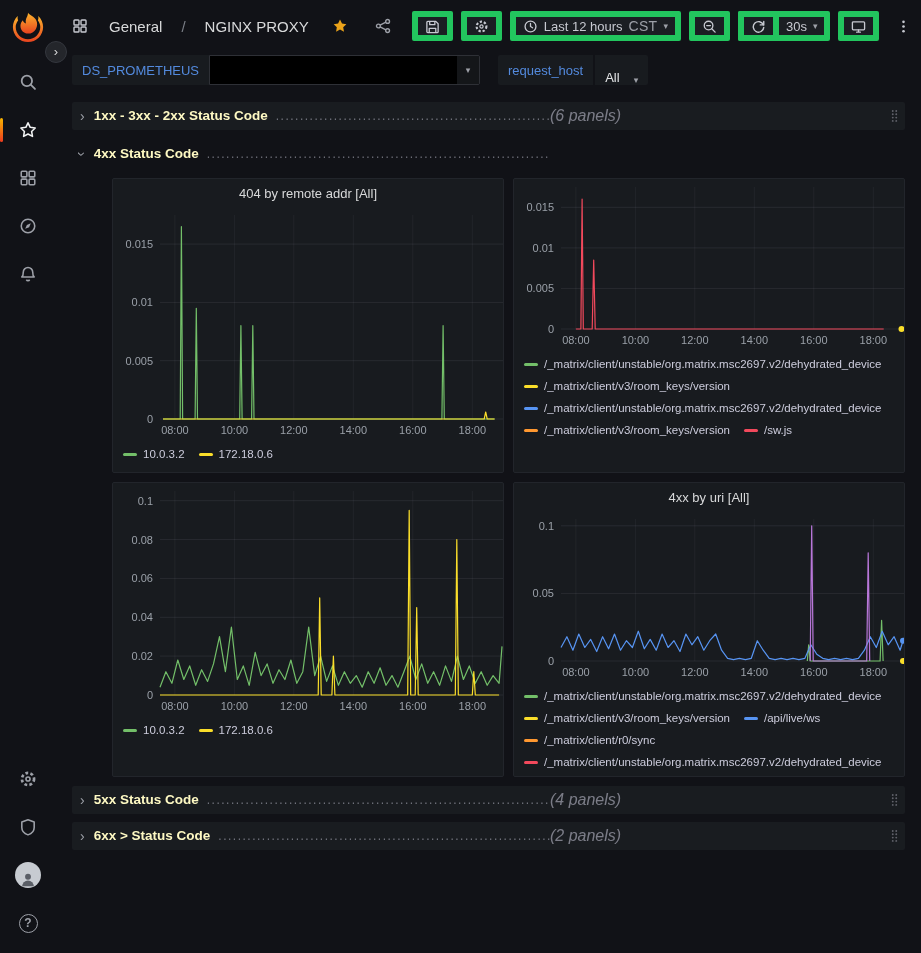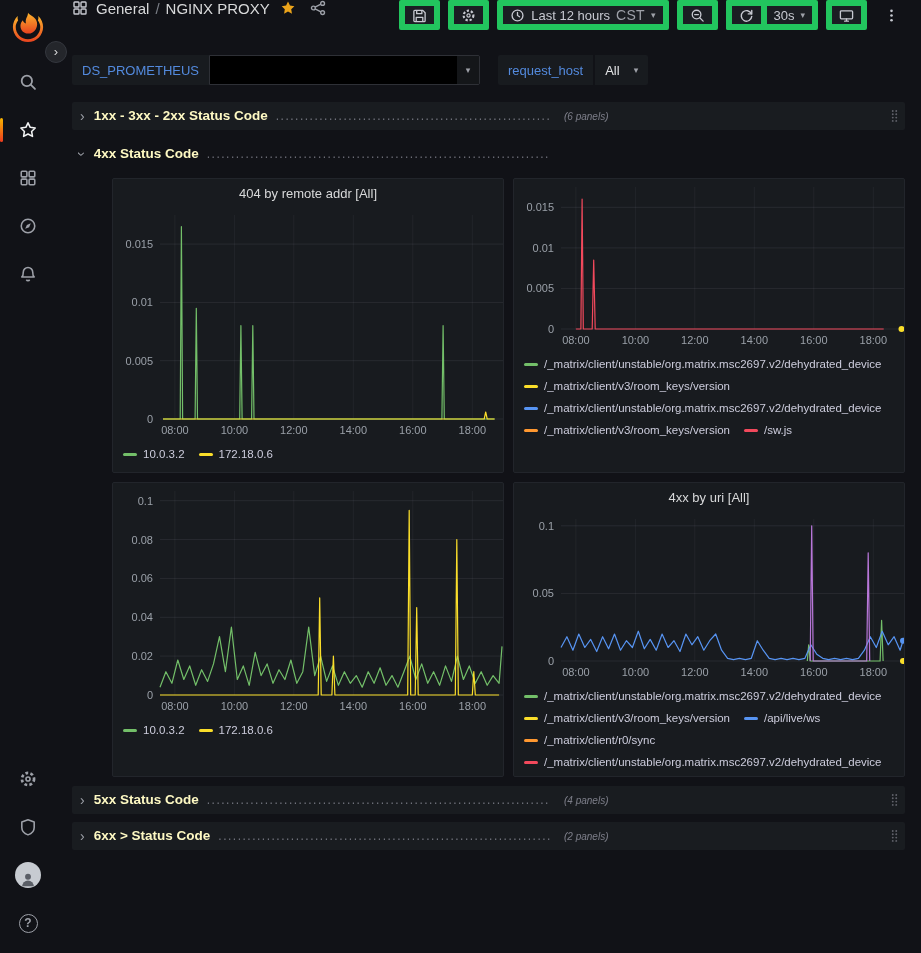--- a/index.html
+++ b/index.html
@@ -41,21 +41,21 @@
   }
   .sidebar-expand {
     position: absolute; left: 45px; top: 41px; z-index: 5;
     width: 22px; height: 22px; border-radius: 50%;
     background: #24262b; border: 1px solid #34373e; color: #d8d9da;
     font-size: 13px; line-height: 1; cursor: pointer;
     display: flex; align-items: center; justify-content: center; padding-bottom: 2px;
   }
   
   main { flex: 1; display: flex; flex-direction: column; min-width: 0; }
-  .navbar { height: 52px; flex: none; display: flex; align-items: flex-start; padding: 0 14px 0 16px; gap: 8px; }
+  .navbar { height: 52px; flex: none; display: flex; align-items: center; padding: 0 14px 0 16px; gap: 21px; }
   .crumb-icon { color: #c7c9d1; display: flex; }
   .crumb-icon svg, .nav-ic { width: 16px; height: 16px; }
   .crumb { font-size: 15px; font-weight: 500; color: #d8d9da; cursor: pointer; white-space: nowrap; }
   .crumb-sep { color: #7b7f87; font-size: 15px; margin: 0 -2px; }
   .nav-star { display: flex; cursor: pointer; margin-left: 2px; }
   .nav-share { display: flex; cursor: pointer; color: #9da0a8; margin-left: 6px; }
   .nav-right { margin-left: auto; display: flex; align-items: center; gap: 8px; }
   .nav-btn {
     height: 30px; min-width: 32px; padding: 0 7px; border-radius: 2px;
     background: #1b1e23; border: 6px solid #22c55e; color: #c7c9d1;
@@ -73,33 +73,33 @@
   .filters { height: 36px; flex: none; display: flex; align-items: center; gap: 18px; padding: 0 16px; margin-bottom: 6px; }
   .var-group { display: flex; align-items: stretch; height: 30px; }
   .var-label {
     display: flex; align-items: center; padding: 0 10px; background: #181b1f;
     color: #538ade; font-weight: 500; font-size: 13px; border-radius: 2px 0 0 2px;
   }
   .var-input { display: flex; border: 1px solid #2e3036; border-radius: 0 2px 2px 0; overflow: hidden; cursor: pointer; }
   .var-black { width: 247px; background: #000; }
   .var-caret { width: 22px; background: #141619; display: flex; align-items: center; justify-content: center; }
   .var-select {
-    display: flex; align-items: center; gap: 14px; padding: 0 10px; background: #181b1f;
+    display: flex; align-items: flex-end; gap: 14px; padding: 0 10px; background: #181b1f;
     color: #e3e4e6; cursor: pointer; border-radius: 0 2px 2px 0; margin-left: 2px;
   }
   
   .dash { flex: 1; padding: 0 16px; min-height: 0; }
   .row-header { height: 28px; display: flex; align-items: center; cursor: pointer; border-radius: 2px; }
   .row-header.collapsed { background: #191c20; padding-right: 6px; }
   .row-left { width: 478px; flex: none; display: flex; align-items: baseline; overflow: hidden; padding-left: 8px; }
   .chev { color: #9da0a8; font-size: 14px; margin-right: 9px; flex: none; align-self: center; }
   .chev.down { display: inline-block; transform: rotate(90deg); }
   .row-title { font-size: 13.5px; font-weight: 700; color: #fef9c3; white-space: nowrap; flex: none; }
   .dots { flex: 1 1 auto; overflow: hidden; white-space: nowrap; color: rgba(204,204,220,.5); letter-spacing: 1.5px; font-size: 12px; margin-left: 8px; }
-  .count { font-size: 10px; font-style: italic; color: rgba(204,204,220,.55); margin-left: 14px; white-space: nowrap; }
+  .count { font-size: 16px; font-style: italic; color: rgba(204,204,220,.55); white-space: nowrap; }
   .drag { margin-left: auto; color: rgba(204,204,220,.4); display: flex; cursor: grab; }
   .drag svg { width: 9px; height: 14px; }
   .r1 { margin: 8px 0 10px; }
   .r4 { margin: 8px 0 10px; }
   .r5 { margin: 9px 0 8px; }
   .r6 { margin: 0 0 8px; }
   .panel-grid { display: grid; grid-template-columns: 1fr 1fr; gap: 9px; margin-left: 40px; }
   .panel {
     height: 295px; background: #181b1f; border: 1px solid #22252b; border-radius: 2px;
     display: flex; flex-direction: column; overflow: hidden;

